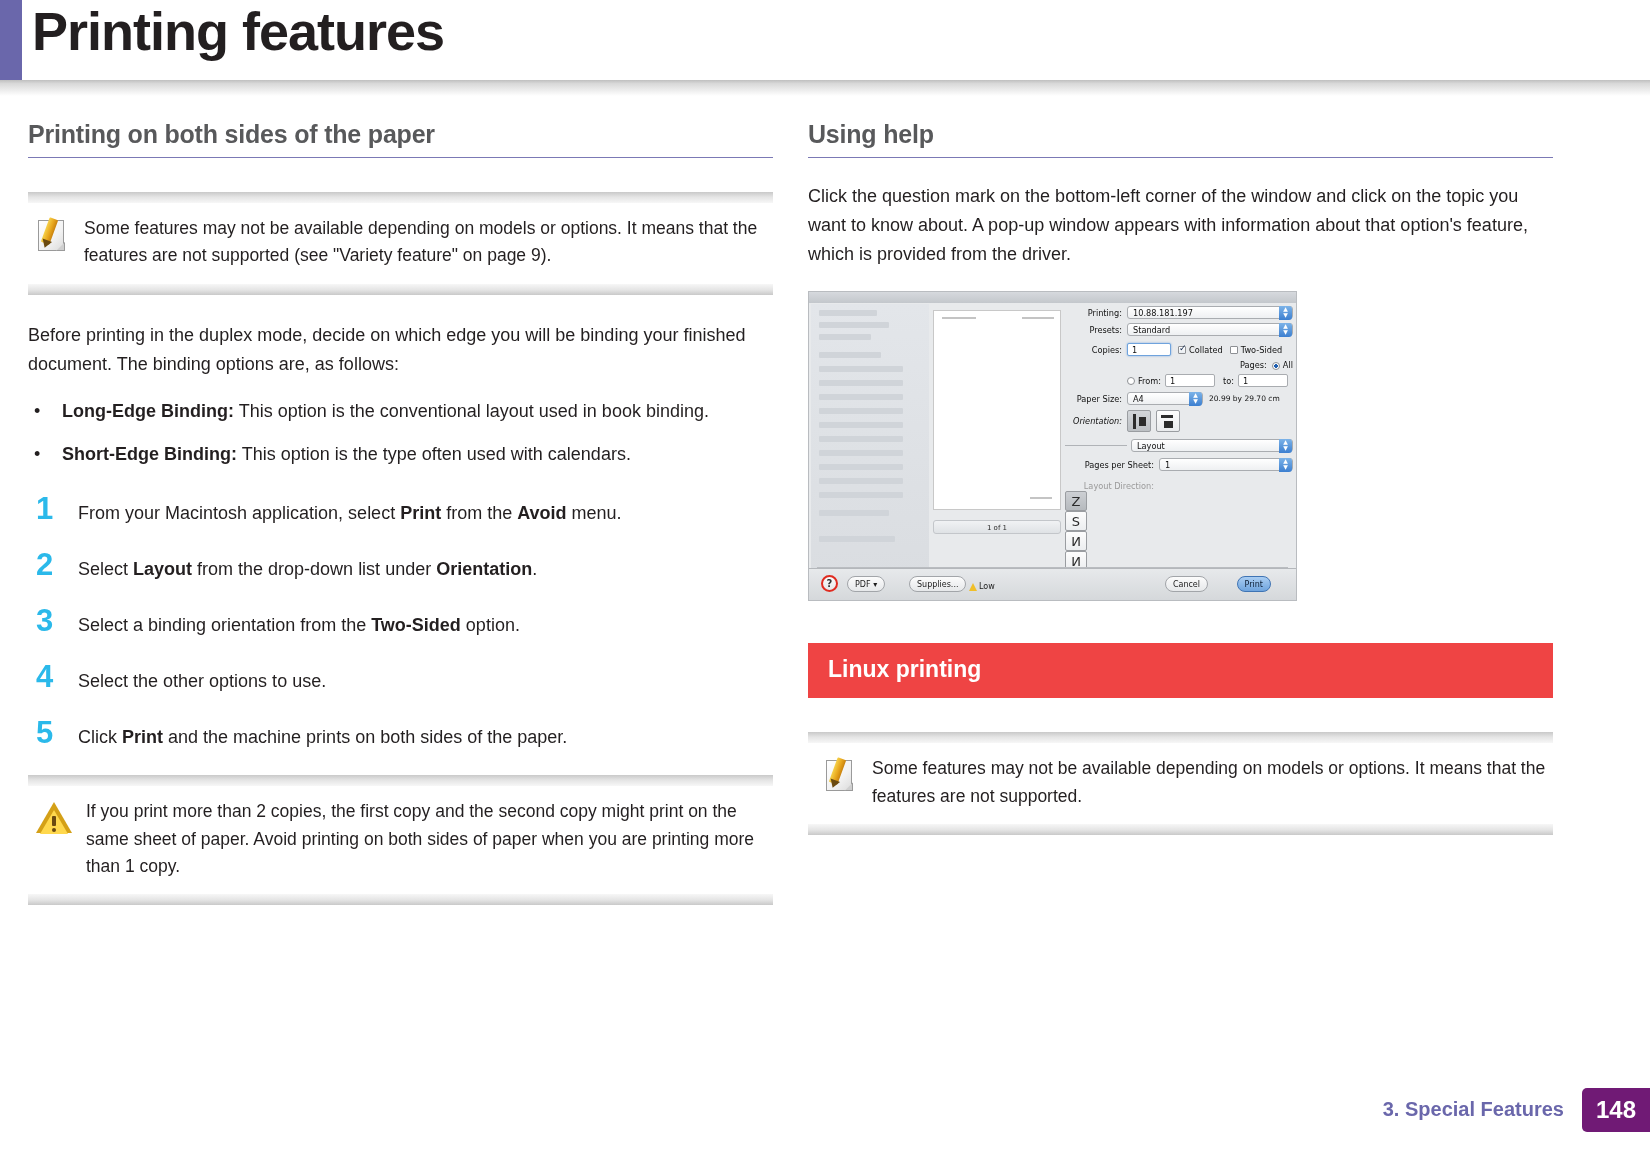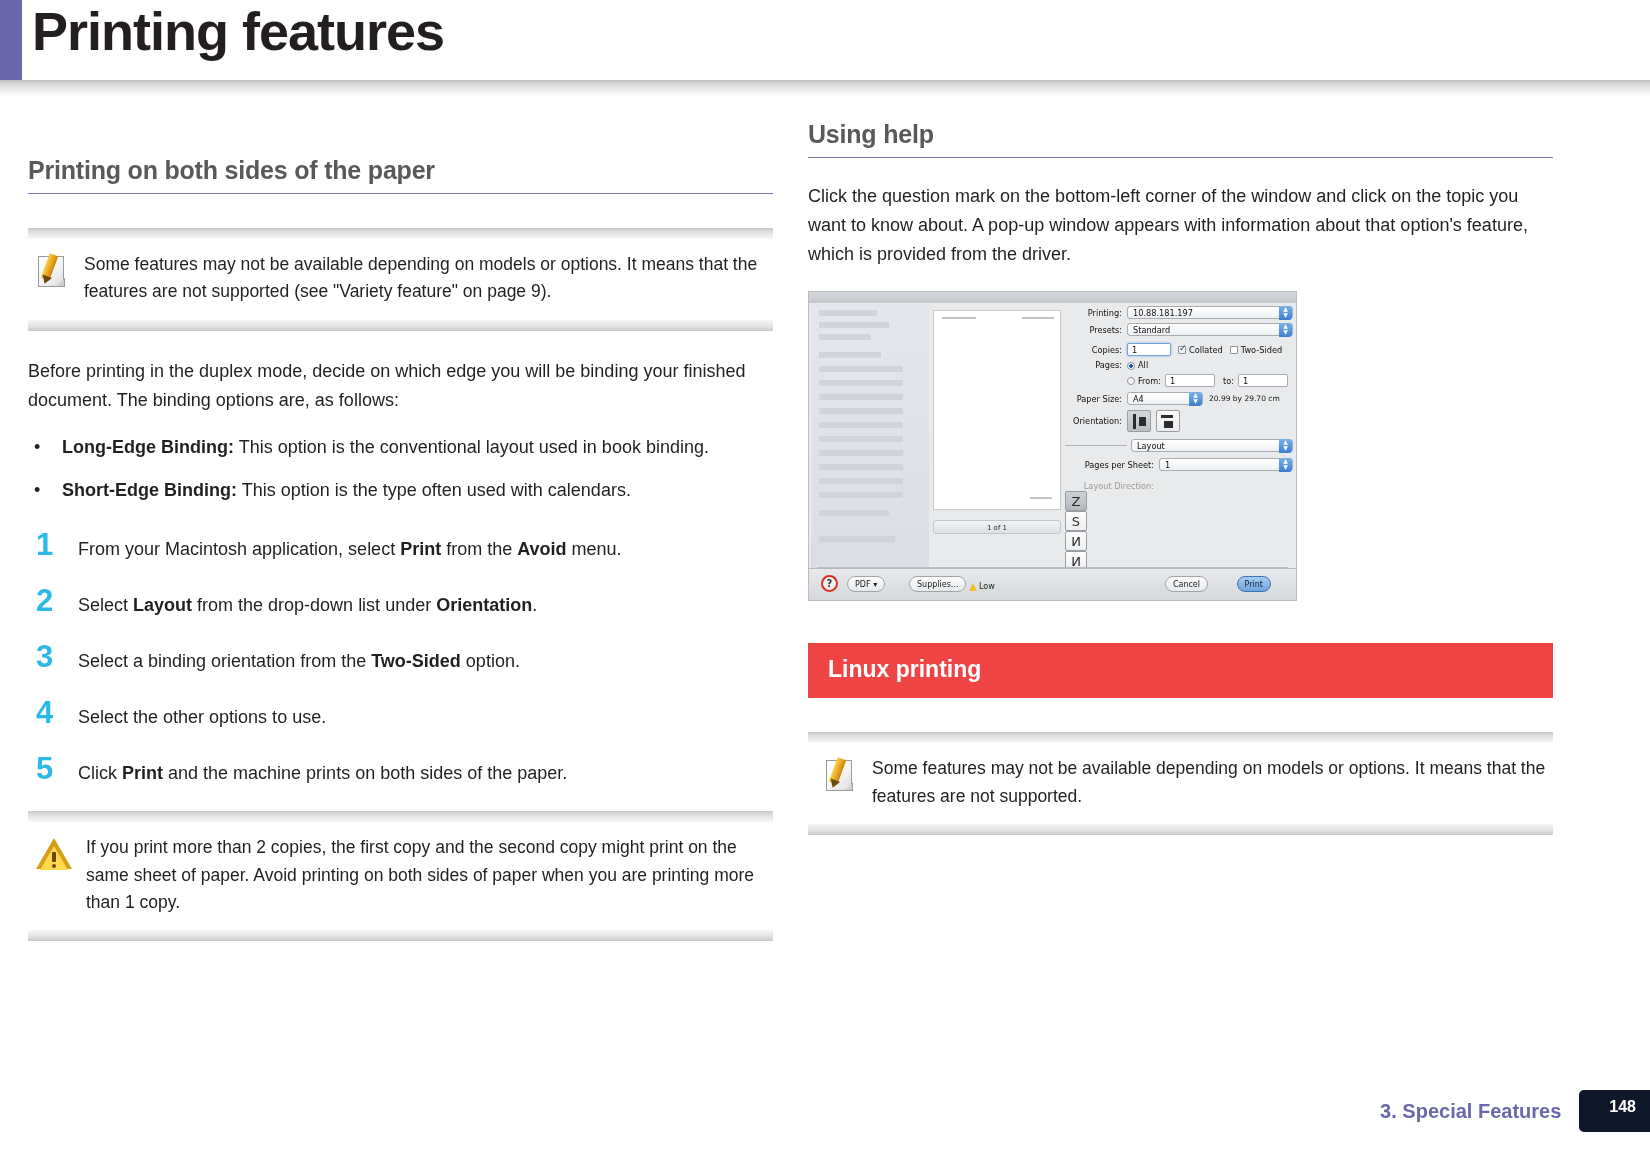--- a/index.html
+++ b/index.html
@@ -26,21 +26,21 @@
   }
   .header-rule {
     position:absolute; left:0; top:80px; width:1650px; height:16px;
     background: linear-gradient(to bottom, #bfbfbf 0%, #d8d8d8 22%, #ffffff 100%);
   }
 
   
   .col {
     position:absolute; top:120px; width:745px;
   }
-  .col-left  { left:28px;margin-top:36px; }
+  .col-left  { left:28px; }
   .col-right { left:808px; }
 
   h2.section {
     font-size:25px; font-weight:bold; color:#58595b;
     margin:0 0 8px 0; letter-spacing:-0.2px;
   }
   .sec-rule { height:1px; background:#7b79b5; width:100%; margin-bottom:34px; }
 
   
   .notebox { position:relative; margin:0 0 26px 0; width:745px; }
@@ -242,22 +242,22 @@
   
   .footer {
     position:absolute; right:0; bottom:26px;
     display:flex; align-items:stretch;
   }
   .footer .ftxt {
     font-size:20px; font-weight:bold; color:#6a67ab;
     padding:6px 18px 6px 0; line-height:1.5;
   }
   .footer .pnum {
-    background:#0f172a; color:#fff; font-size:16px; font-weight:bold;
-    padding:6px 14px 6px 30px; border-radius:5px 0 0 5px; line-height:1.35;
+    background:#701a75; color:#fff; font-size:24px; font-weight:bold;
+    padding:6px 14px 6px 14px; border-radius:5px 0 0 5px; line-height:1.35;
   }
 </style>
 </head>
 <body>
 
 <div class="left-accent"></div>
 <div class="page-title">Printing features</div>
 <div class="header-rule"></div>
 
 <div class="col col-left">
@@ -387,21 +387,21 @@
         </span>
       </div>
 
       <div class="fld" style="margin-top:7px;">
         <span class="lbl">Copies:</span>
         <span class="txtfield">1</span>
         <span style="margin-left:7px;"><span class="cbx on"></span><span>Collated</span></span>
         <span style="margin-left:7px;"><span class="cbx"></span><span>Two-Sided</span></span>
       </div>
 
-      <div class="fld" style="margin-top:4px;">
+      <div class="fld" style="margin-top:4px;justify-content:flex-end;">
         <span class="lbl">Pages:</span>
         <span><span class="rad on"></span><span>All</span></span>
       </div>
 
       <div class="fld">
         <span class="lbl"></span>
         <span><span class="rad"></span><span>From:</span></span>
         <span class="txtplain" style="margin-left:4px;">1</span>
         <span style="margin:0 4px 0 8px;">to:</span>
         <span class="txtplain">1</span>
@@ -409,21 +409,21 @@
 
       <div class="fld" style="margin-top:5px;">
         <span class="lbl">Paper Size:</span>
         <span class="popup" style="flex:0 0 76px;">
           <span>A4</span>
           <span class="arrows">▲<br>▼</span>
         </span>
         <span style="margin-left:6px;font-size:7.5px;">20.99 by 29.70 cm</span>
       </div>
 
-      <div class="fld" style="margin-top:5px;align-items:flex-start;">
+      <div class="fld" style="margin-top:5px;align-items:flex-start;font-style:italic;">
         <span class="lbl" style="padding-top:6px;">Orientation:</span>
         <span class="orient-btn sel">
             <span class="m"></span>
             <span class="n"></span>
           </span>
         <span class="orient-btn land">
             <span class="m"></span>
             <span class="n"></span>
           </span>
       </div>

